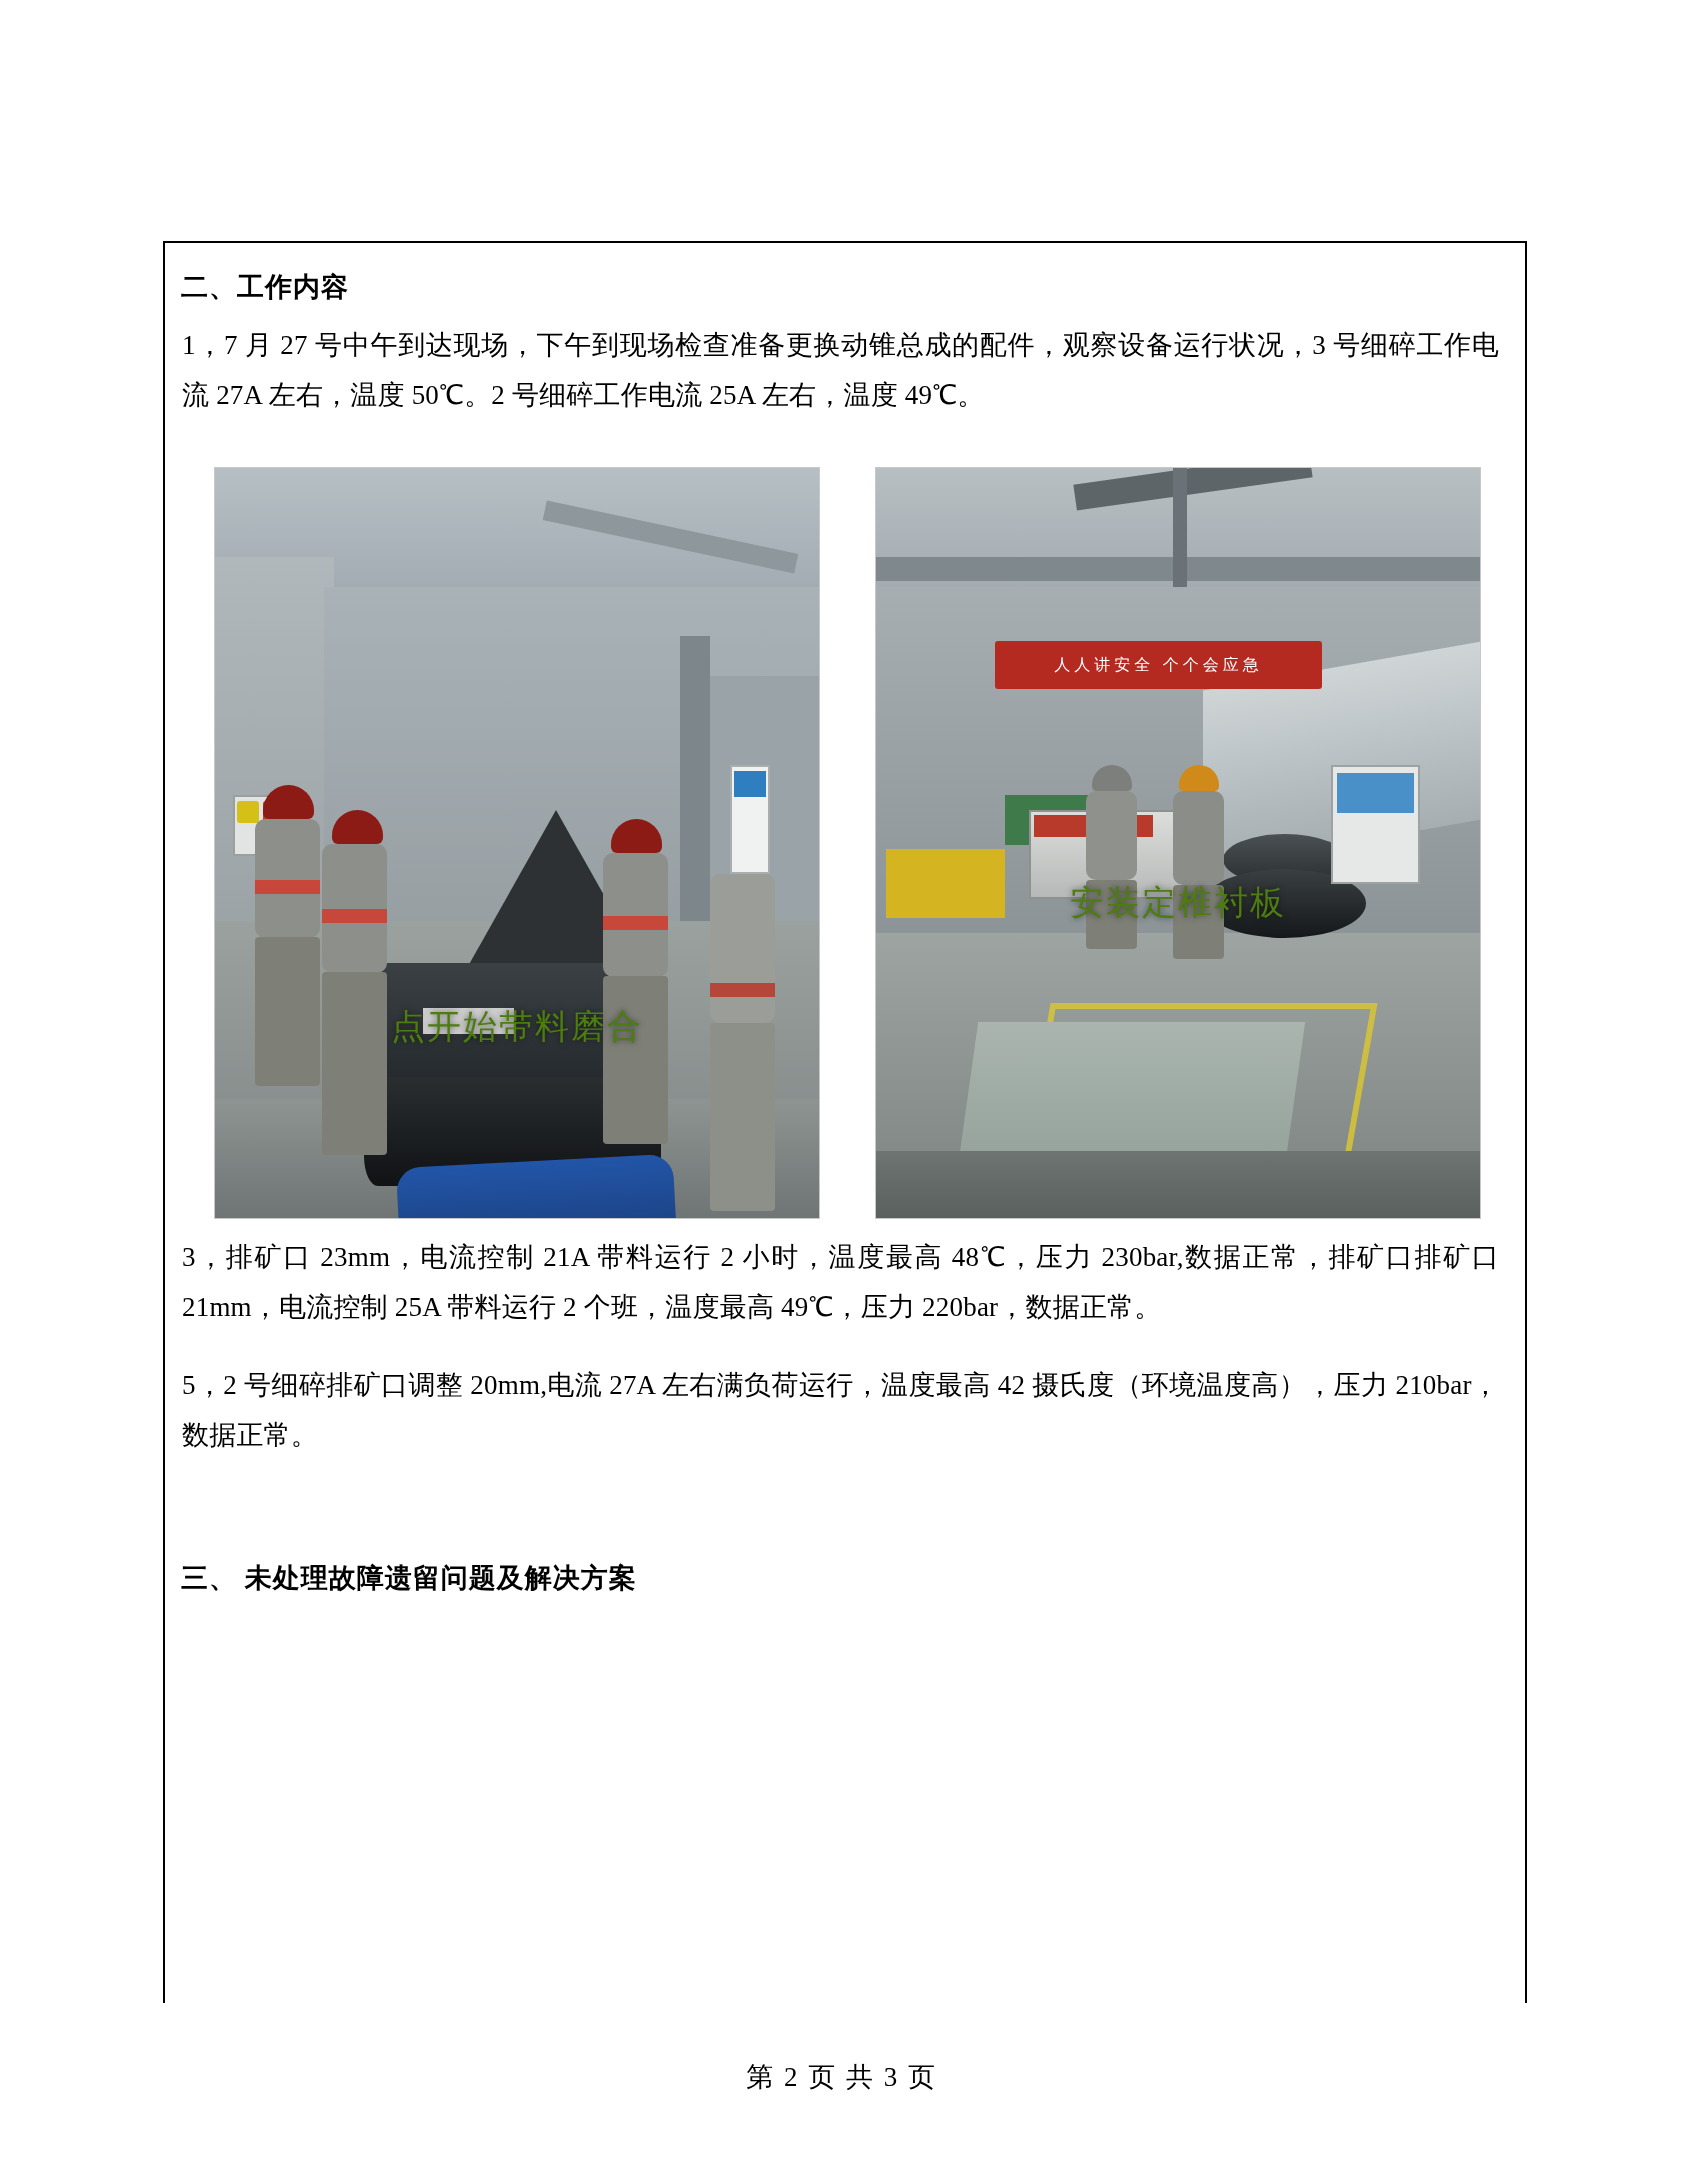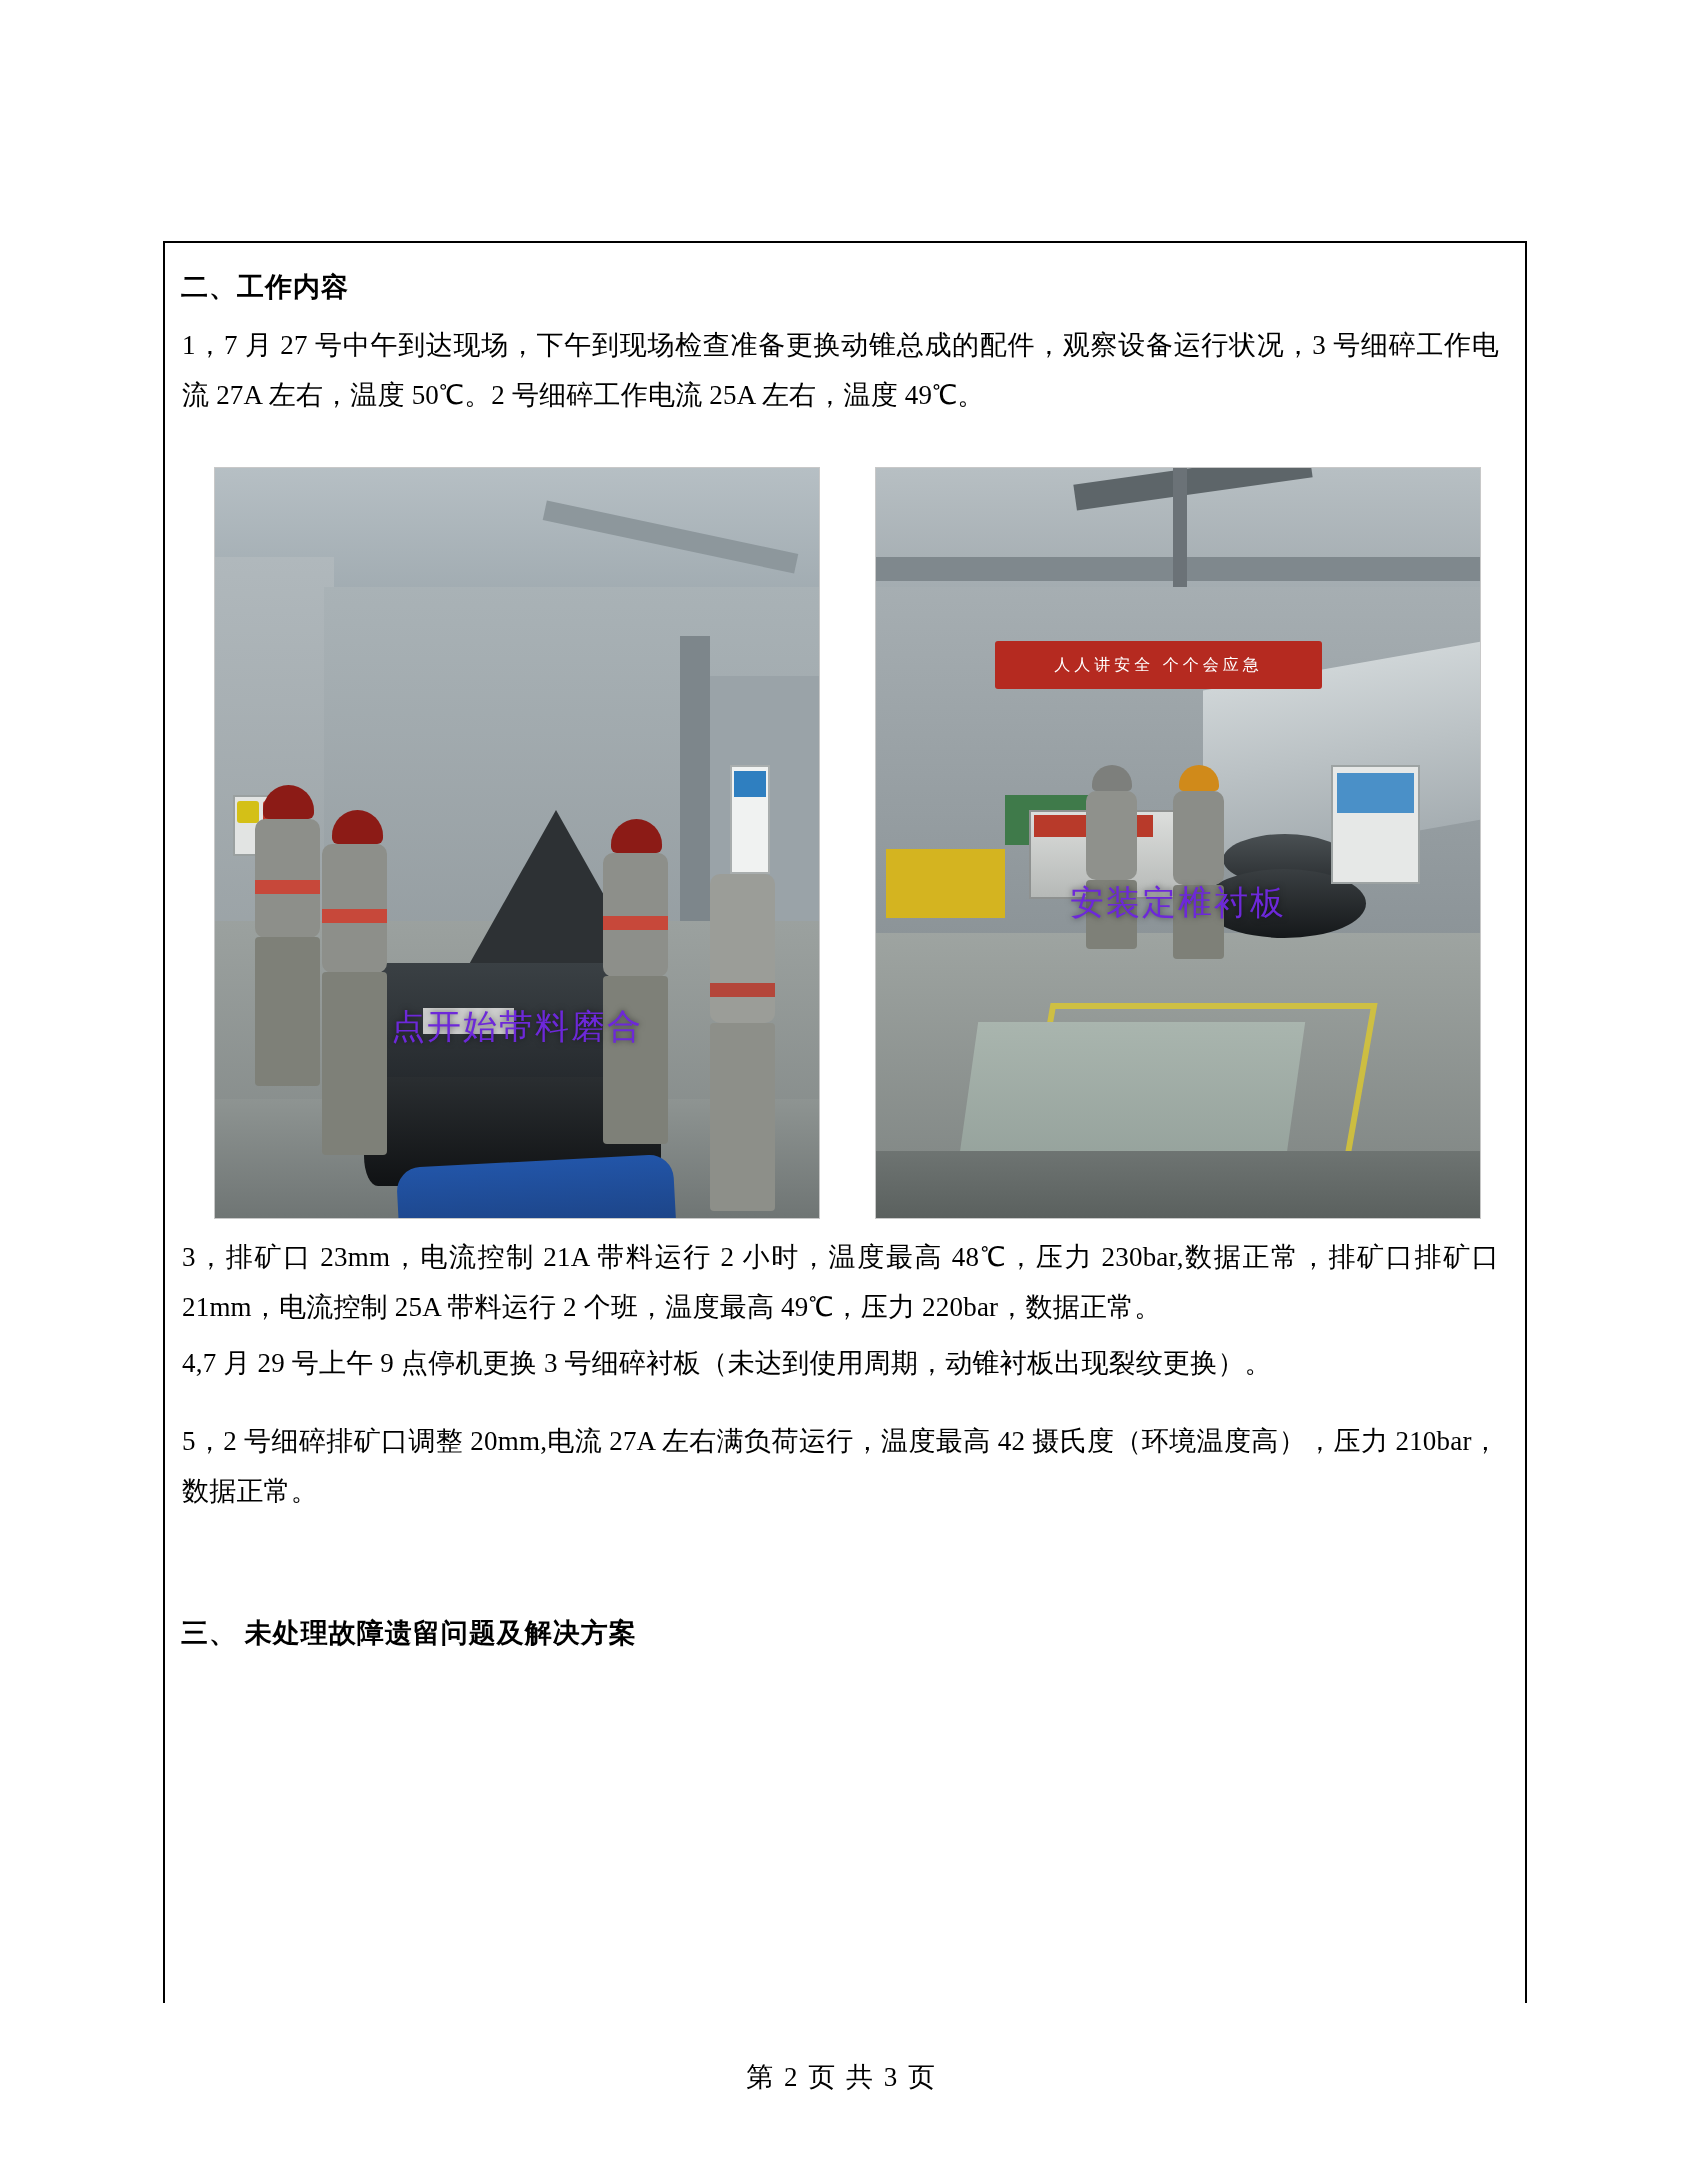--- a/index.html
+++ b/index.html
@@ -90,21 +90,21 @@
     height: 752px;
     overflow: hidden;
     border: 1px solid #c8c8c8;
     margin-left: 33px;
   }
   .photo .caption {
     position: absolute;
     left: 0;
     width: 100%;
     text-align: center;
-    color: #6d28d9;
+    color: #4d7c0f;
     font-size: 34px;
     font-family: "Liberation Sans", sans-serif;
     text-shadow: 0 0 6px rgba(0,0,0,0.55);
     letter-spacing: 2px;
   }
   .photo-1 .caption { bottom: 168px; }
   .photo-2 .caption { bottom: 292px; }
   .p1-roof { position:absolute; left:0; top:0; width:100%; height:168px;
     background: linear-gradient(#b6bfc4, #9aa5ab); }
   .p1-beam { position:absolute; background:#8d979c; }
@@ -277,21 +277,20 @@
             <div class="w-helmet" style="left:6px;top:0;width:40px;height:26px;background:#d08a1a;"></div>
             <div class="w-body" style="left:0;top:26px;height:94px;width:51px;background:#8b8d88;"></div>
             <div class="w-leg" style="left:0;top:120px;height:74px;width:51px;"></div>
           </div>
 
           <div class="caption">安装定椎衬板</div>
         </div>
       </div>
 
       <div class="para">3，排矿口 23mm，电流控制 21A 带料运行 2 小时，温度最高 48℃，压力 230bar,数据正常，排矿口排矿口 21mm，电流控制 25A 带料运行 2 个班，温度最高 49℃，压力 220bar，数据正常。</div>
-      <div class="para">4,7 月 29 号上午 9 点停机更换 3 号细碎衬板（未达到使用周期，动锥衬板出现裂纹更换）。</div>
       <div class="spacer-sm"></div>
       <div class="para">5，2 号细碎排矿口调整 20mm,电流 27A 左右满负荷运行，温度最高 42 摄氏度（环境温度高），压力 210bar，数据正常。</div>
 
       <div class="spacer-lg"></div>
       <div class="heading">三、  未处理故障遗留问题及解决方案</div>
 
     </div>
   </div>
 
   <div class="footer">第 2 页 共 3 页</div>

